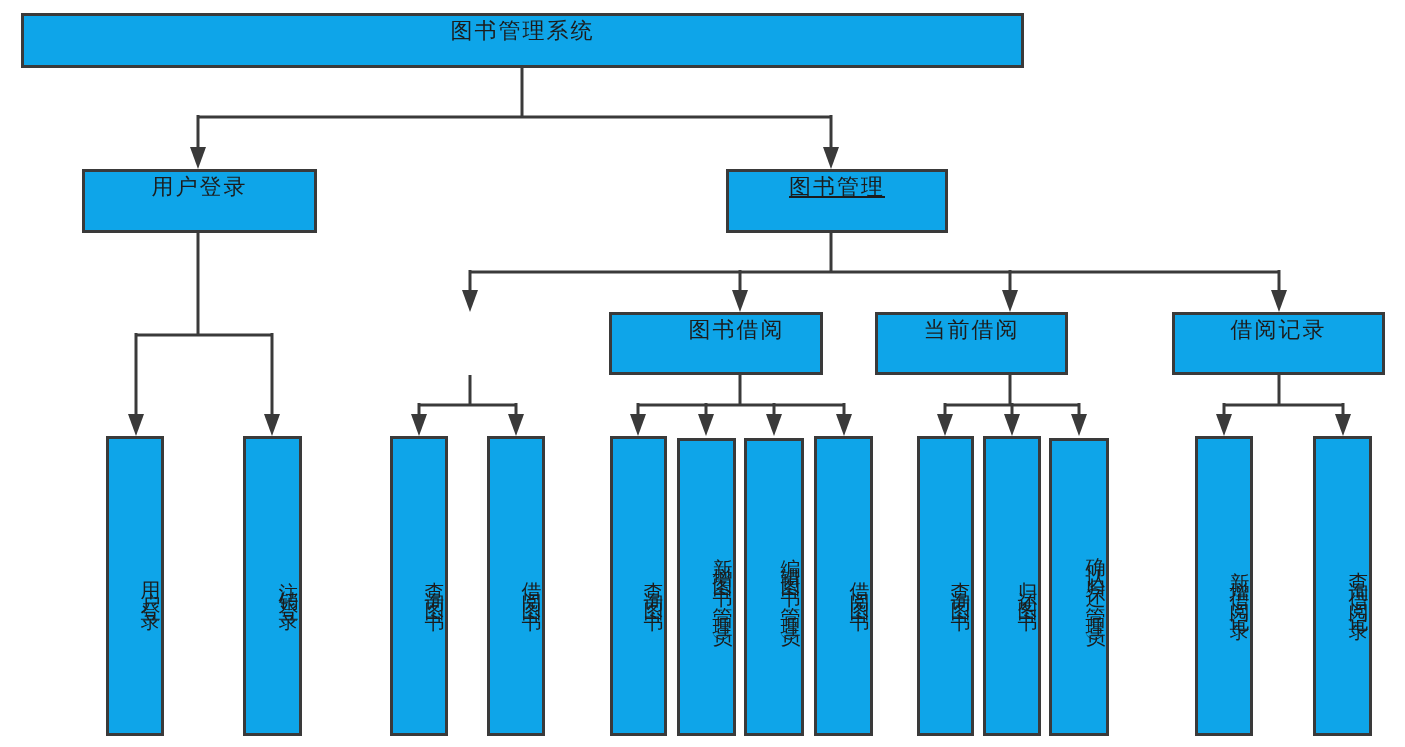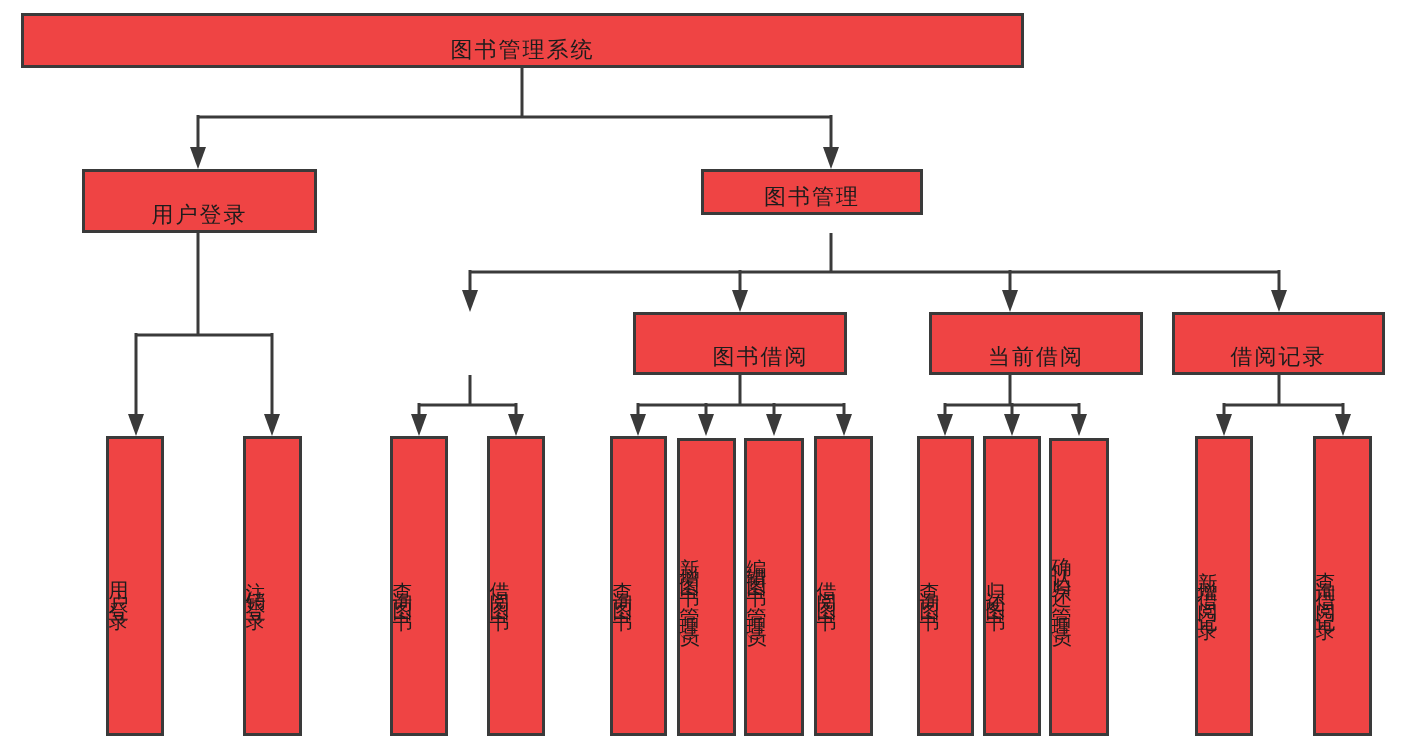--- a/index.html
+++ b/index.html
@@ -8,22 +8,22 @@
   html,body{margin:0;padding:0;background:var(--background);}
   .canvas{
     position:relative;width:1405px;height:747px;background:var(--background);
     font-family:"Liberation Sans","DejaVu Sans",sans-serif;color:var(--text);
     overflow:hidden;
   }
   .connector-svg{position:absolute;left:0;top:0;width:1405px;height:747px;}
   .c{stroke:var(--line);stroke-width:3;fill:none;}
   .ah{fill:var(--line);stroke:none;}
   .node{
-    position:absolute;box-sizing:border-box;background:#ef4444;
-    border:3px solid var(--border);display:flex;align-items:flex-end;justify-content:center;
+    position:absolute;box-sizing:border-box;background:#0ea5e9;
+    border:3px solid var(--border);display:flex;align-items:flex-start;justify-content:center;
   }
   .h-node{font-size:22px;letter-spacing:2px;white-space:nowrap;}
   .v-node{
     writing-mode:vertical-rl;text-orientation:mixed;
     font-size:20px;letter-spacing:10px;line-height:1;
   }
   .v-node span{display:block;}
   .watermark{
     position:absolute;right:8px;bottom:4px;z-index:5;
     font-size:19px;color:var(--watermark);letter-spacing:1px;white-space:nowrap;
@@ -110,28 +110,28 @@
     </g>
   </svg>
 
   <div class="node h-node" style="left:21px;top:13px;width:1003px;height:55px;">
     <span>图书管理系统</span>
   </div>
 
   <div class="node h-node" style="left:82px;top:169px;width:235px;height:64px;">
     <span>用户登录</span>
   </div>
-  <div class="node h-node" style="left:701px;top:169px;width:222px;height:46px;">
+  <div class="node h-node" style="left:726px;top:169px;width:222px;height:64px;text-decoration:underline;">
     <span>图书管理</span>
   </div>
 
-  <div class="node h-node" style="left:633px;top:312px;width:214px;height:63px;padding-left:41px;">
+  <div class="node h-node" style="left:609px;top:312px;width:214px;height:63px;padding-left:41px;">
     <span>图书借阅</span>
   </div>
-  <div class="node h-node" style="left:929px;top:312px;width:214px;height:63px;">
+  <div class="node h-node" style="left:875px;top:312px;width:193px;height:63px;">
     <span>当前借阅</span>
   </div>
   <div class="node h-node" style="left:1172px;top:312px;width:213px;height:63px;">
     <span>借阅记录</span>
   </div>
 
   <div class="node v-node" style="left:106px;top:436px;width:58px;height:300px;">
     <span>用户登录</span>
   </div>
   <div class="node v-node" style="left:243px;top:436px;width:59px;height:300px;">

